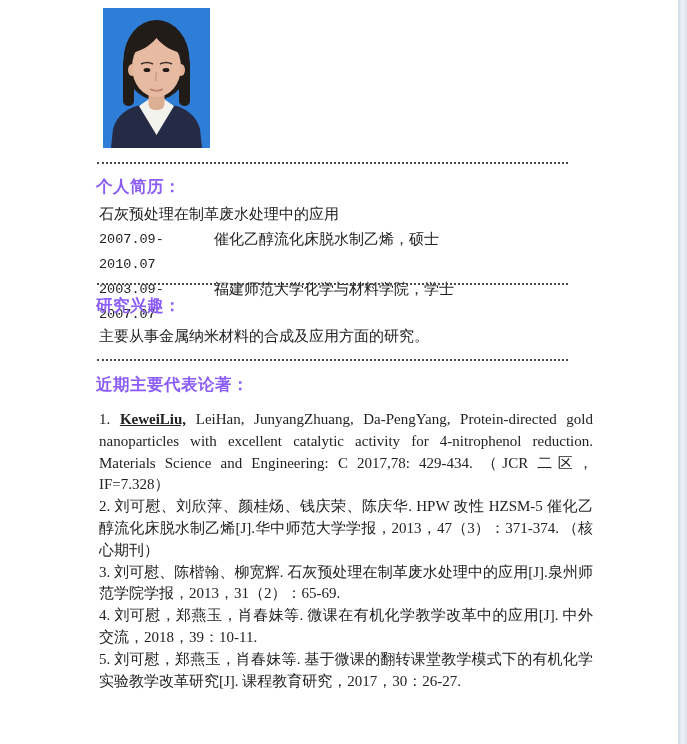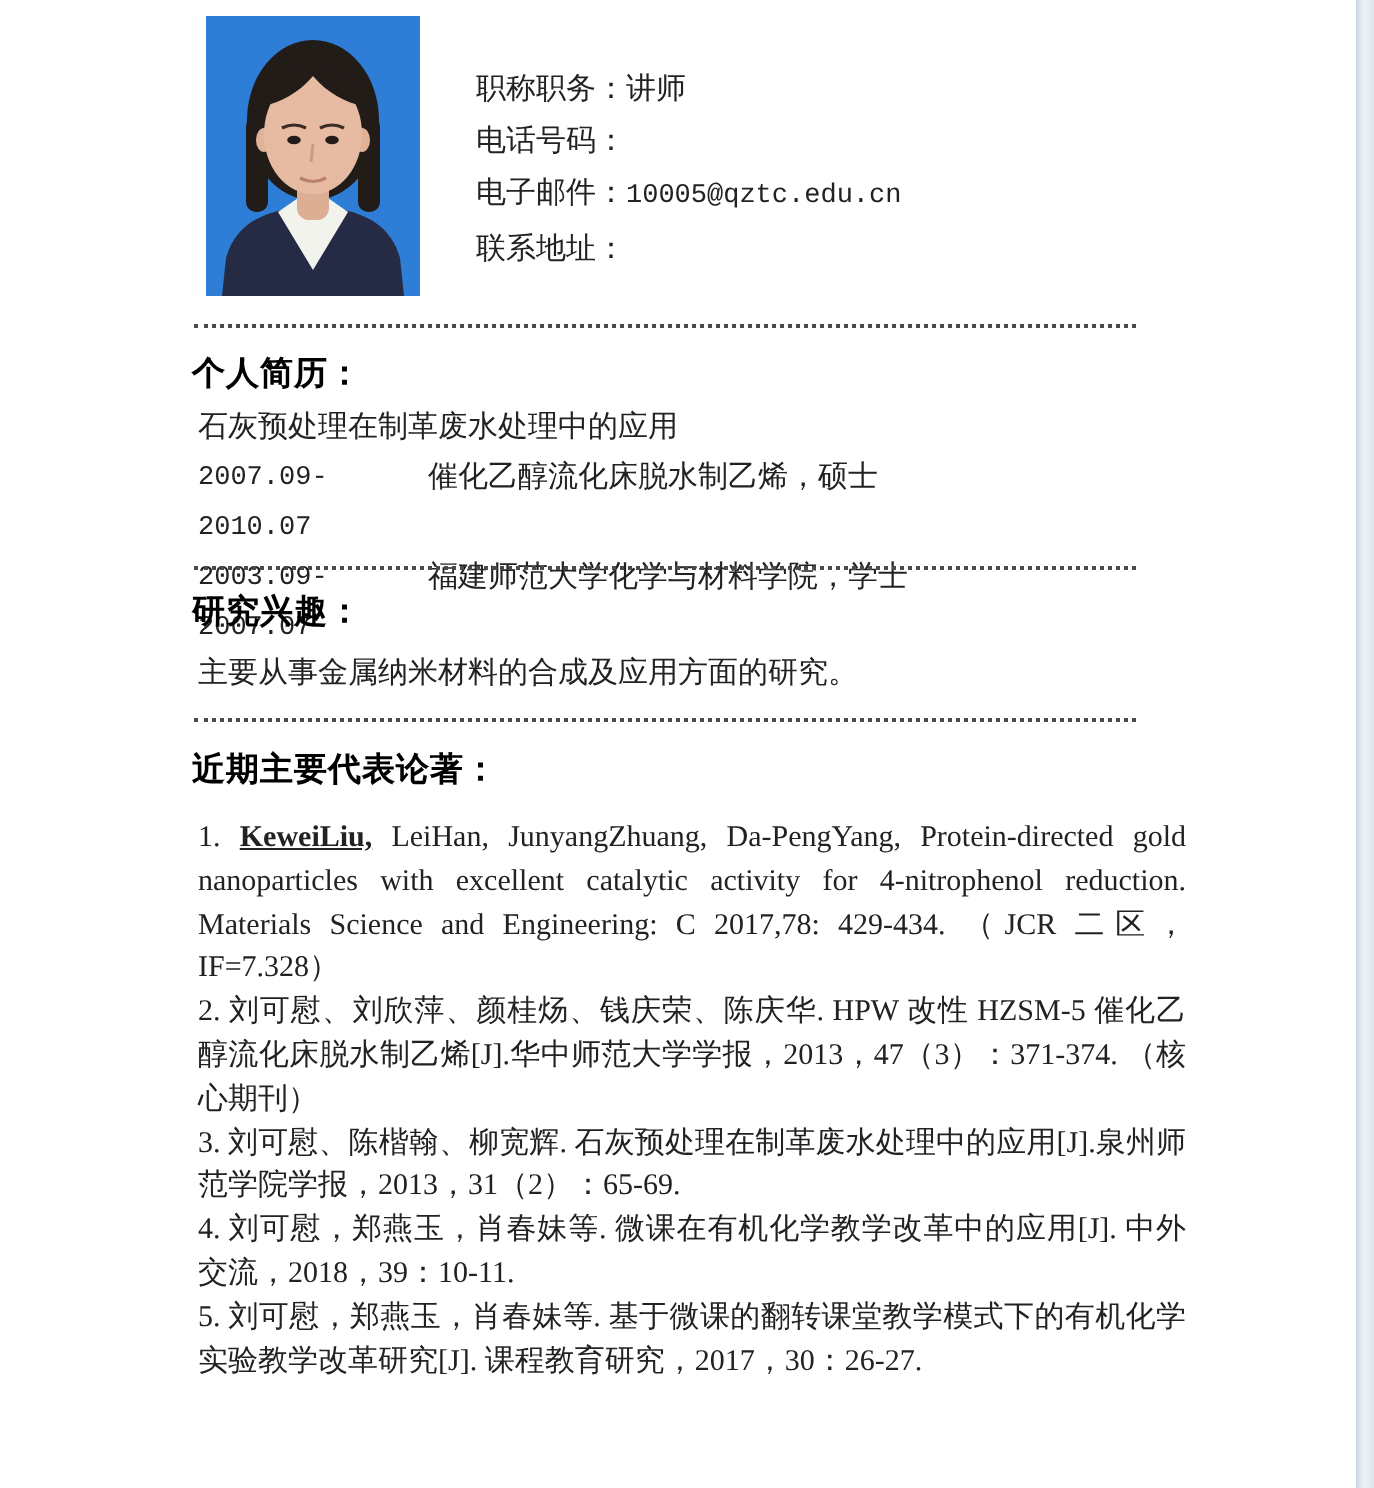--- a/index.html
+++ b/index.html
@@ -21,21 +21,21 @@
 
   
   .dotted{position:absolute;left:97px;width:471px;height:0;border-bottom:2px dotted #4a4a4a;}
   .d1{top:162px;}
   .d2{top:283px;}
   .d3{top:359px;}
 
   
   .sec{position:absolute;left:96px;margin:0;
     font-family:"Liberation Sans","DejaVu Sans",sans-serif;
-    font-weight:bold;font-size:16.5px;color:#000000;letter-spacing:0.5px;}
+    font-weight:bold;font-size:16.5px;color:#8b5cf6;letter-spacing:0.5px;}
   .t1{top:176px;}
   .t2{top:295px;}
   .t3{top:374px;}
 
   
   .resume{position:absolute;left:99px;top:202px;font-size:15px;line-height:25px;}
   .r-row{display:flex;}
   .r-period{display:inline-block;width:115px;flex:0 0 115px;}
   .r-detail{white-space:nowrap;}
 
@@ -83,34 +83,20 @@
 
       <ellipse cx="44" cy="62" rx="3.4" ry="2.1" fill="#241b17"></ellipse>
       <ellipse cx="63" cy="62" rx="3.4" ry="2.1" fill="#241b17"></ellipse>
 
       <path d="M53.5,64 L52.5,73" stroke="#c79a82" stroke-width="1.4" fill="none"></path>
 
       <path d="M47,81 Q53.5,84.5 60,81" stroke="#b97f6f" stroke-width="1.6" fill="none"></path>
     </svg>
   </div>
 
-  <div class="contact">
-    <div class="c-row">
-      <span>职称职务：</span><span>讲师</span>
-    </div>
-    <div class="c-row">
-      <span>电话号码：</span><span></span>
-    </div>
-    <div class="c-row">
-      <span>电子邮件：</span><span class="mono">10005@qztc.edu.cn</span>
-    </div>
-    <div class="c-row">
-      <span>联系地址：</span><span></span>
-    </div>
-  </div>
 
   <div class="dotted d1"></div>
 
   <h2 class="sec t1">个人简历：</h2>
   <div class="resume">
     <div class="r-row">
       <span class="r-detail">石灰预处理在制革废水处理中的应用</span>
     </div>
     <div class="r-row">
       <span class="r-period mono">2007.09-2010.07</span>

